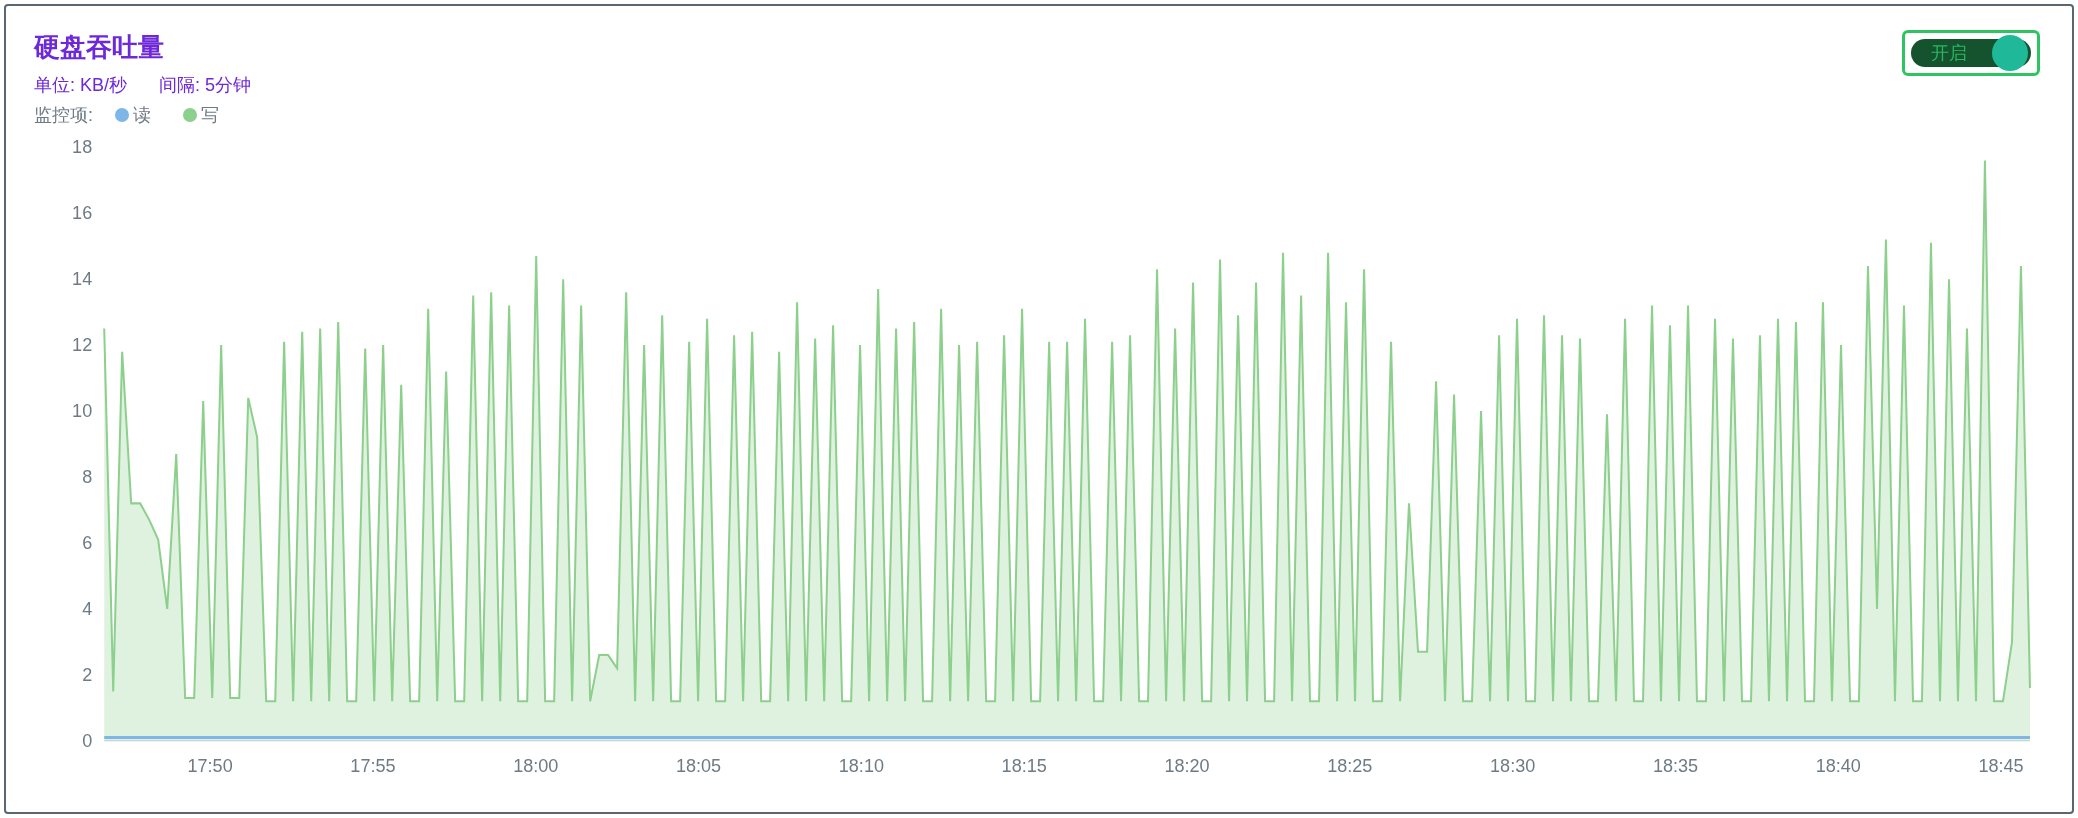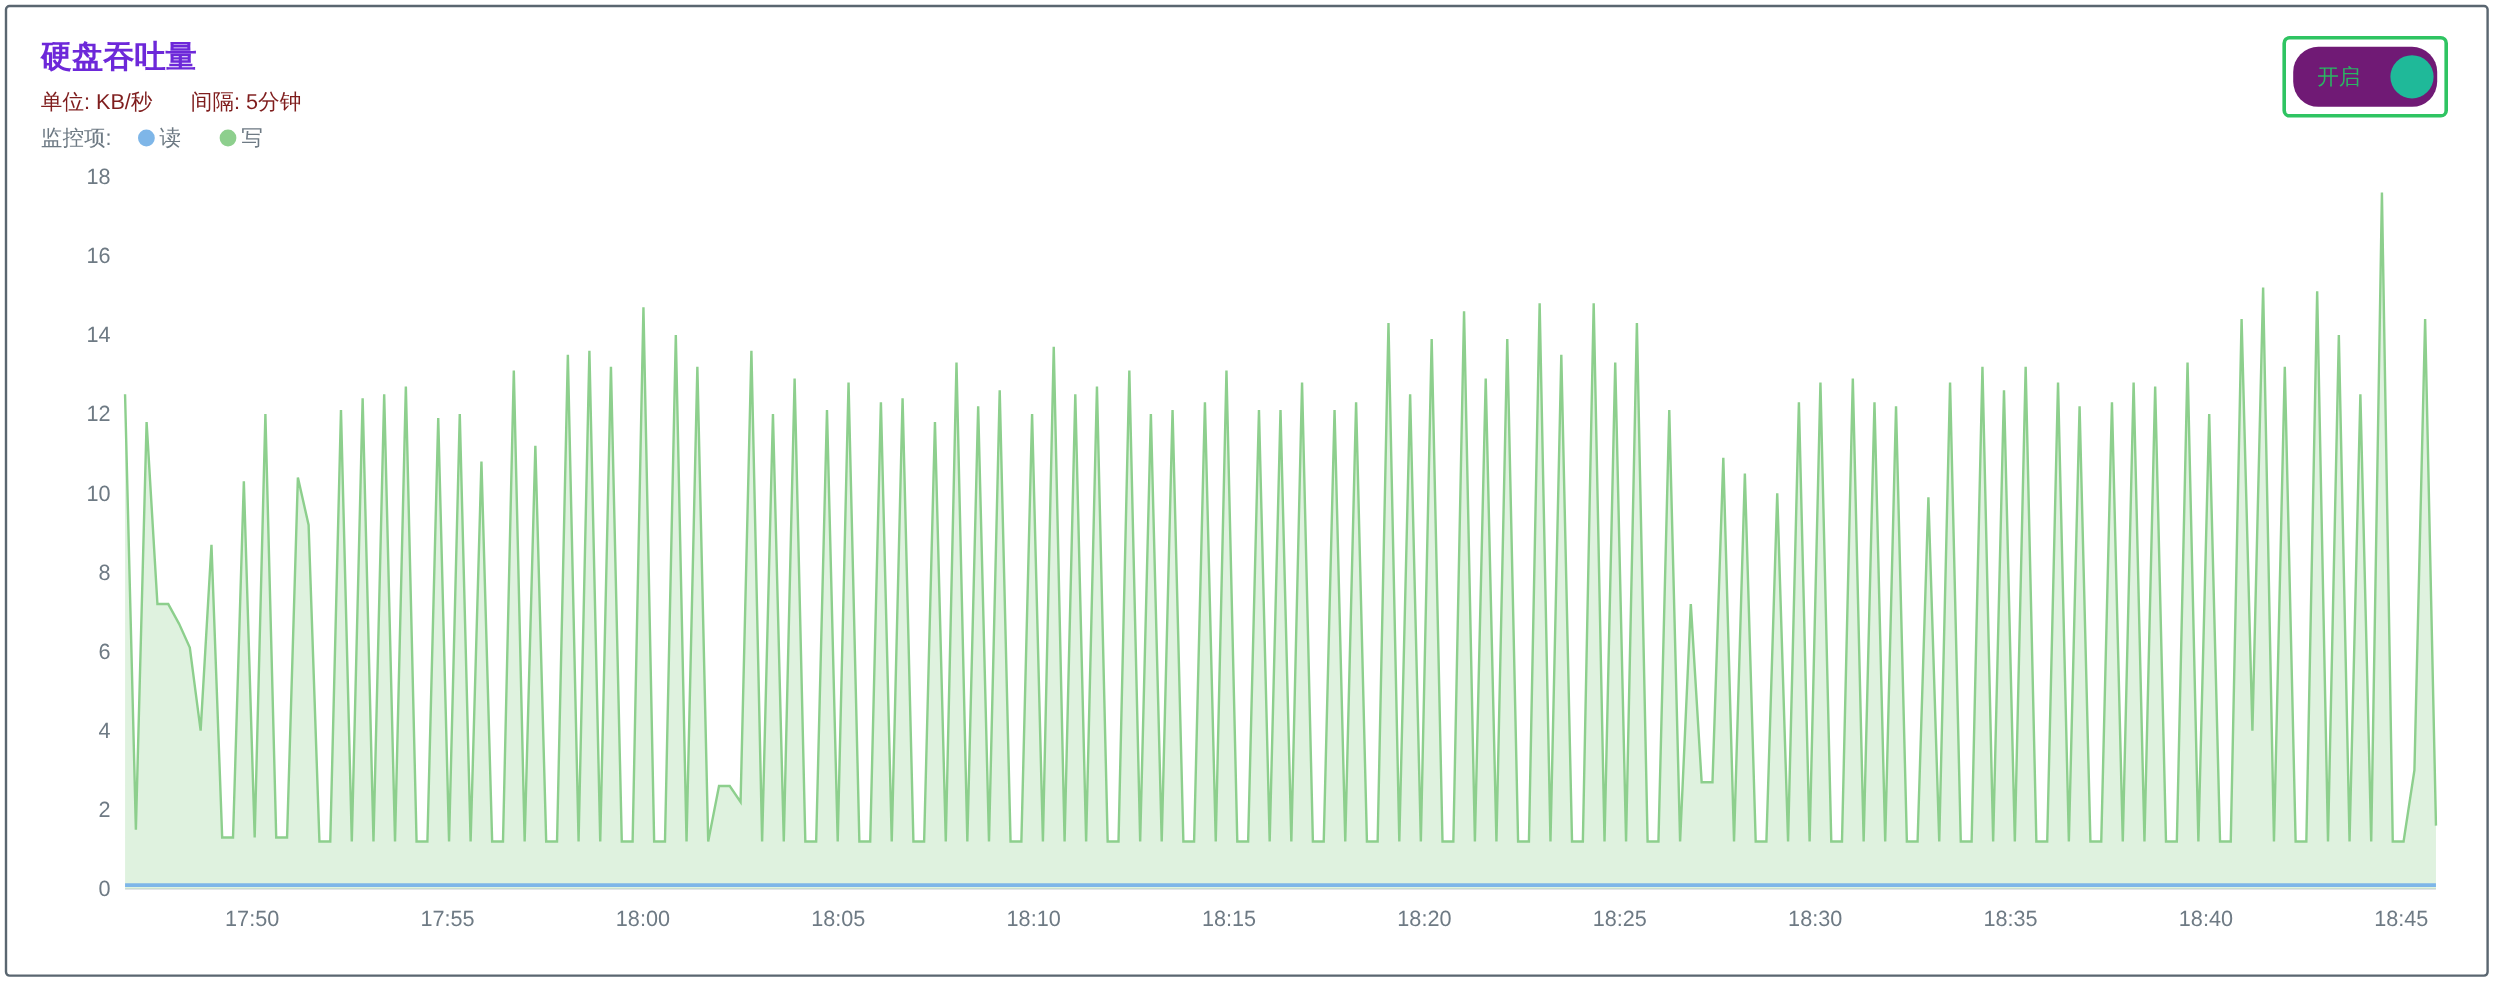--- a/index.html
+++ b/index.html
@@ -28,21 +28,21 @@
     .title {
       font-size: 26px;
       font-weight: 700;
       color: #6d28d9;
       margin-bottom: 8px;
     }
     .meta-row {
       display: flex;
       gap: 32px;
       font-size: 18px;
-      color: #7f1d1d;
+      color: #6d28d9;
       margin-bottom: 6px;
       align-items: flex-end;
     }
     .legend-row {
       display: flex;
       align-items: center;
       gap: 22px;
       font-size: 18px;
       color: #6e7a84;
     }
@@ -57,22 +57,22 @@
     .dot-read { background: #7eb6e8; }
     .dot-write { background: #8dcf8d; }
     .legend-item { display: inline-flex; align-items: center; margin-right: 10px; }
     .toggle-wrap {
       border: 3px solid #2fc462;
       border-radius: 6px;
       padding: 6px;
     }
     .toggle {
       width: 120px;
-      height: 50px;
-      background: #701a75;
+      height: 28px;
+      background: #14532d;
       border-radius: 21px;
       display: flex;
       align-items: center;
       justify-content: flex-end;
       padding: 3px;
       cursor: pointer;
       position: relative;
     }
     .toggle-label {
       position: absolute;

